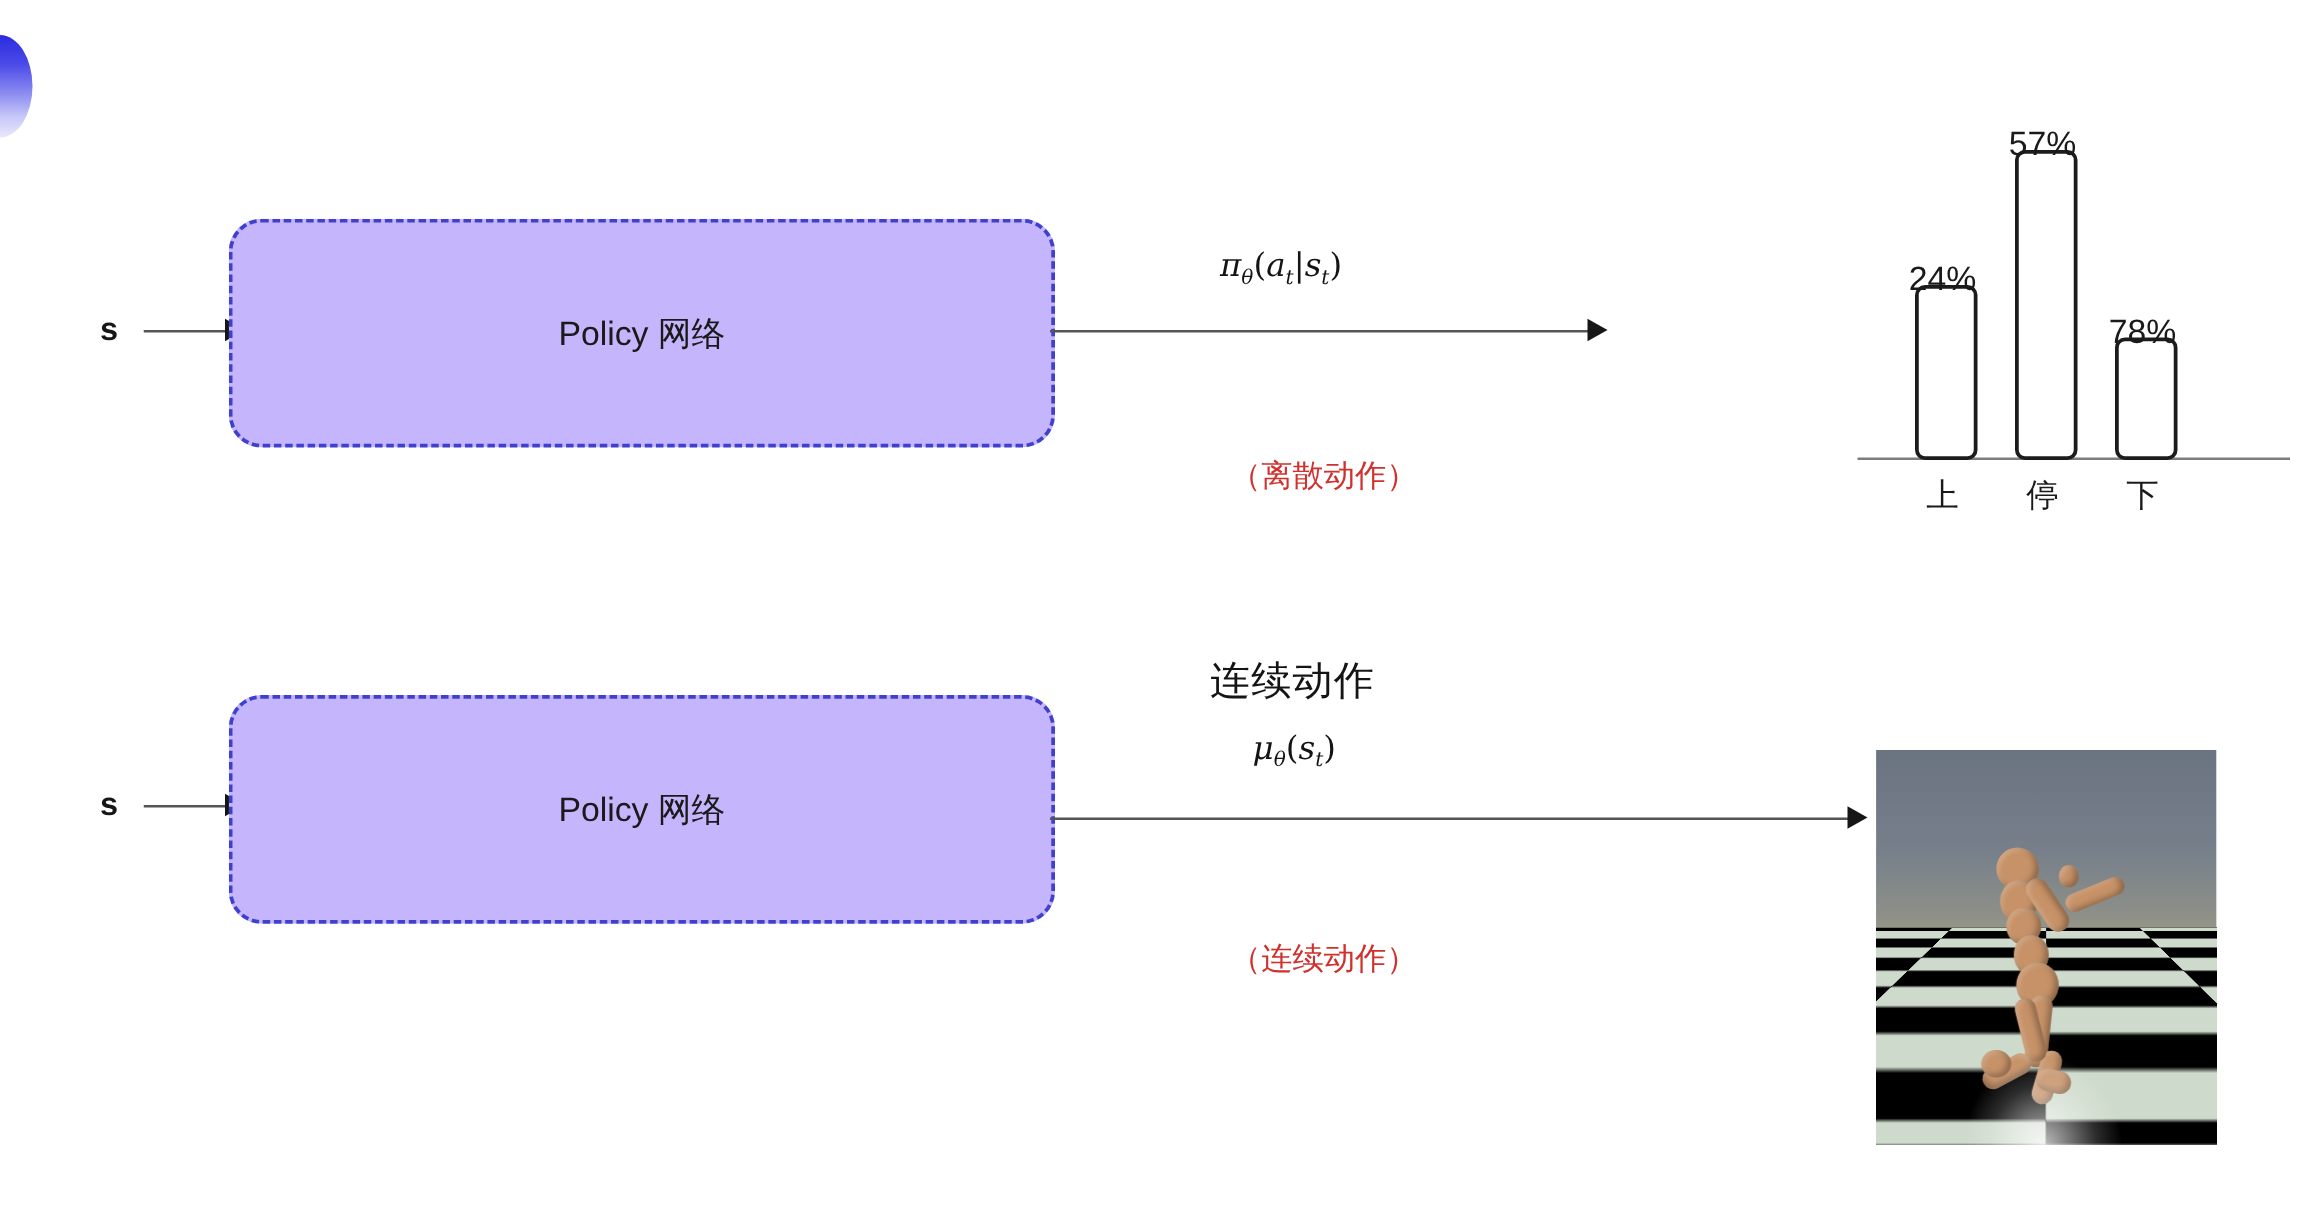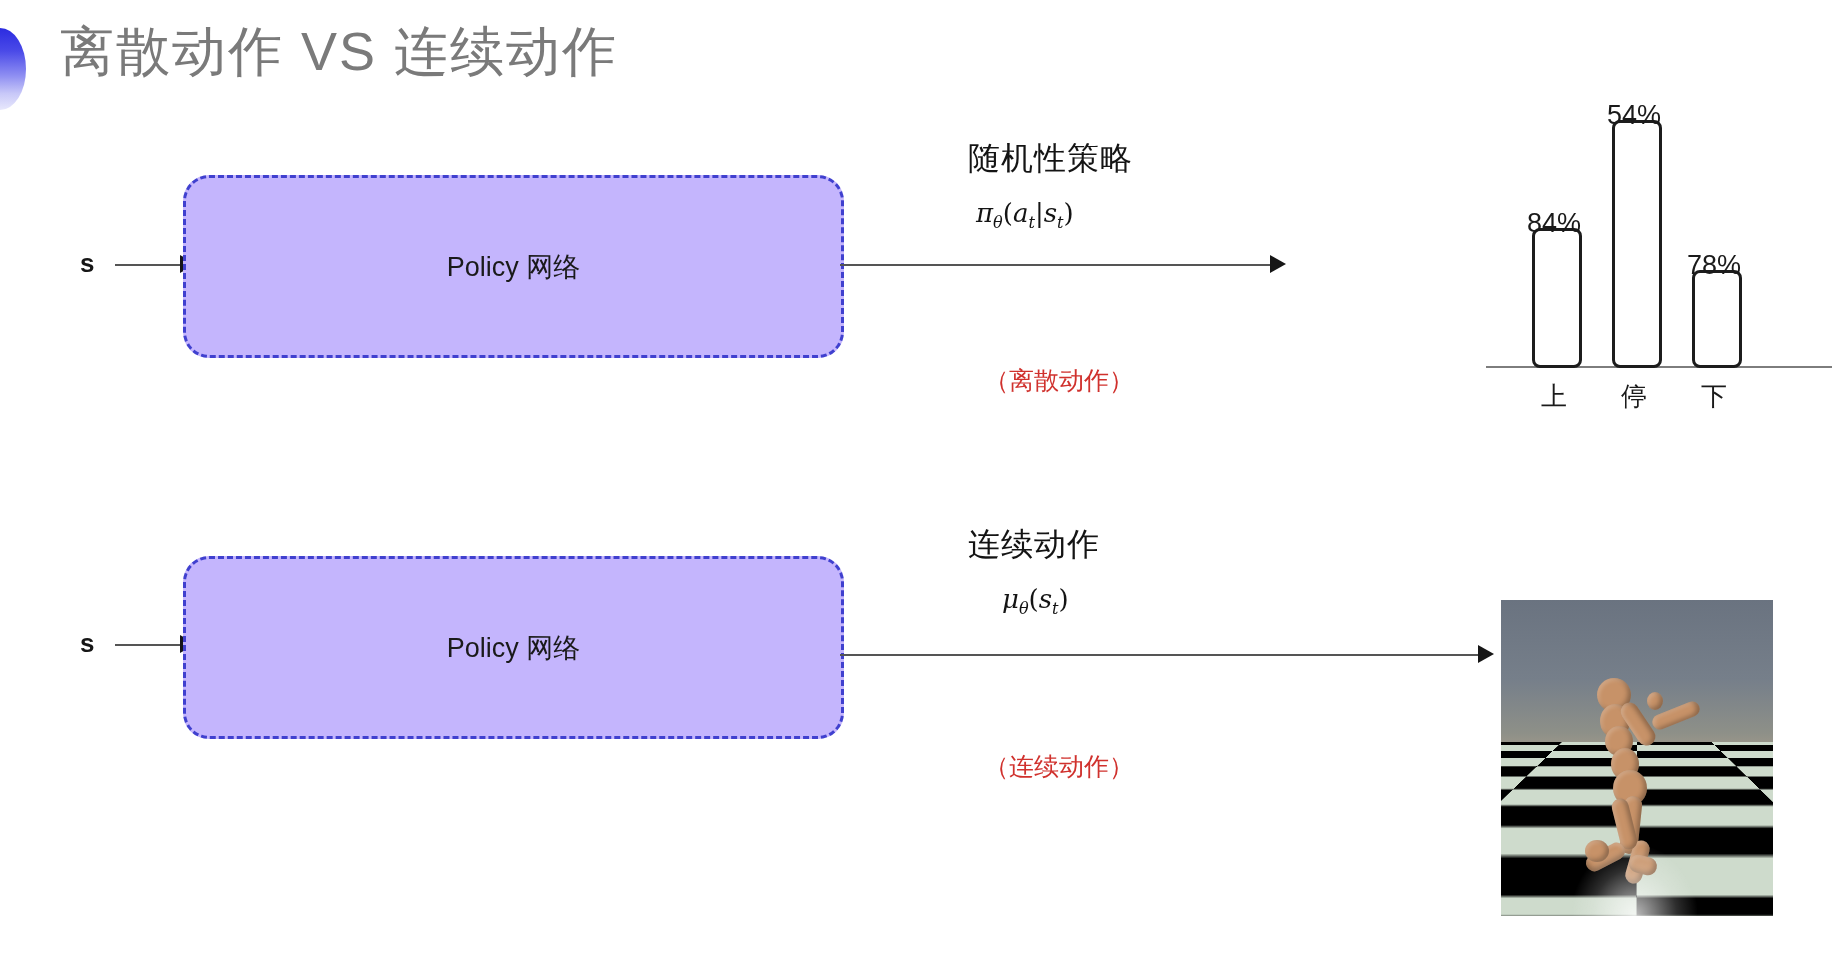--- a/index.html
+++ b/index.html
@@ -202,50 +202,48 @@
     height: 22%;
     background: radial-gradient(ellipse at 50% 100%, rgba(255,255,255,.75) 0%, rgba(255,255,255,.18) 48%, rgba(255,255,255,0) 72%);
   }
 </style>
 </head>
 <body>
 
 <div id="slide">
 
   <div class="title-bullet"></div>
-  <div class="title-text">离散动作 VS 连续动作</div>
 
   <div class="s-label" style="left:80px; top:248px;">s</div>
   <div class="arrow-line" style="left:115px; top:264px; width:72px;"></div>
   <div class="arrow-head" style="left:180px; top:255px;"></div>
 
   <div class="policy-box" style="left:183px; top:175px; width:655px; height:177px;">
     <div class="policy-box-label">Policy 网络</div>
   </div>
 
   <div class="arrow-line" style="left:840px; top:264px; width:438px;"></div>
   <div class="arrow-head" style="left:1270px; top:255px;"></div>
 
-  <div class="policy-title" style="left:968px; top:137px;">随机性策略</div>
 
   <div class="policy-formula" style="left:976px; top:198px;">
     <span>π</span><span class="sub">θ</span><span class="paren">(</span><span>a</span><span class="sub">t</span><span class="paren">|</span><span>s</span><span class="sub">t</span><span class="paren">)</span>
   </div>
 
   <div class="policy-note" style="left:984px; top:364px;">（离散动作）</div>
 
   <div id="bar-chart">
     <div class="axis-line"></div>
 
     <div class="bar" style="left:46px; width:44px; height:134px;"></div>
-    <div class="bar-value" style="left:26px; width:84px; top:112px;">84%</div>
+    <div class="bar-value" style="left:26px; width:84px; top:112px;">24%</div>
     <div class="bar-cat" style="left:26px; width:84px;">上</div>
 
     <div class="bar" style="left:126px; width:44px; height:242px;"></div>
-    <div class="bar-value" style="left:106px; width:84px; top:4px;">54%</div>
+    <div class="bar-value" style="left:106px; width:84px; top:4px;">57%</div>
     <div class="bar-cat" style="left:106px; width:84px;">停</div>
 
     <div class="bar" style="left:206px; width:44px; height:92px;"></div>
     <div class="bar-value" style="left:186px; width:84px; top:154px;">78%</div>
     <div class="bar-cat" style="left:186px; width:84px;">下</div>
   </div>
 
   <div class="s-label" style="left:80px; top:628px;">s</div>
   <div class="arrow-line" style="left:115px; top:644px; width:72px;"></div>
   <div class="arrow-head" style="left:180px; top:635px;"></div>

